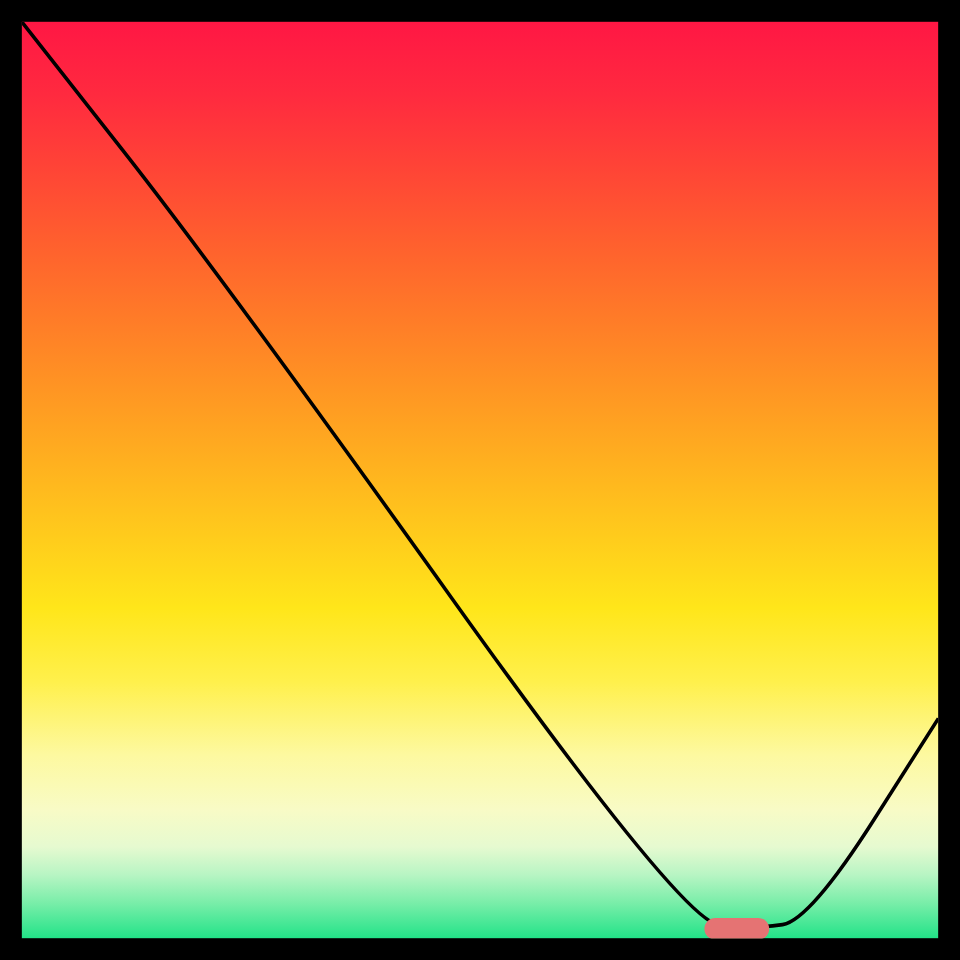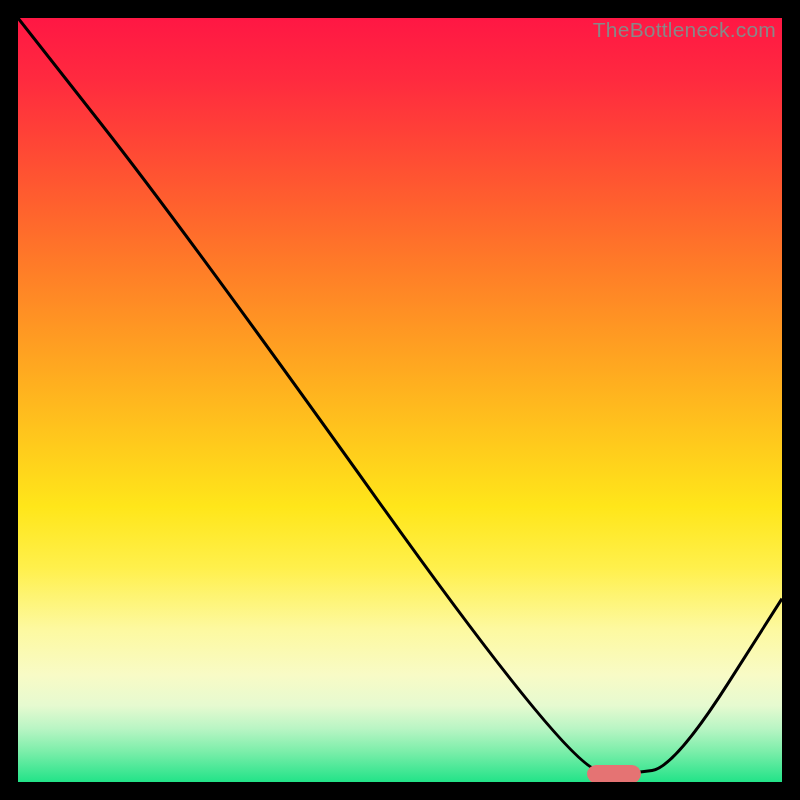--- a/index.html
+++ b/index.html
@@ -34,15 +34,14 @@
 <div class="frame">
   <div class="plot">
     <div class="gradient"></div>
 
     <svg class="curve" viewBox="0 0 764 764" preserveAspectRatio="none">
       <path id="curve-path" d="M 0 0 Q 0 0 84.04 106.96000000000001 Q 168.08 213.92000000000002 359.08 481.32000000000005 Q 550.0799999999999 748.72 580.64 752.54 Q 611.2 756.36 634.12 752.54 Q 657.04 748.72 710.52 664.6800000000001 T 764 580.64" fill="none" stroke="#000" stroke-width="3"></path>
     </svg>
 
     <div class="marker" id="opt-marker" style="left: 568.92px; top: 747.36px;"></div>
 
-    <div class="watermark">TheBottleneck.com</div>
   </div>
 </div>
 
 </body></html>

